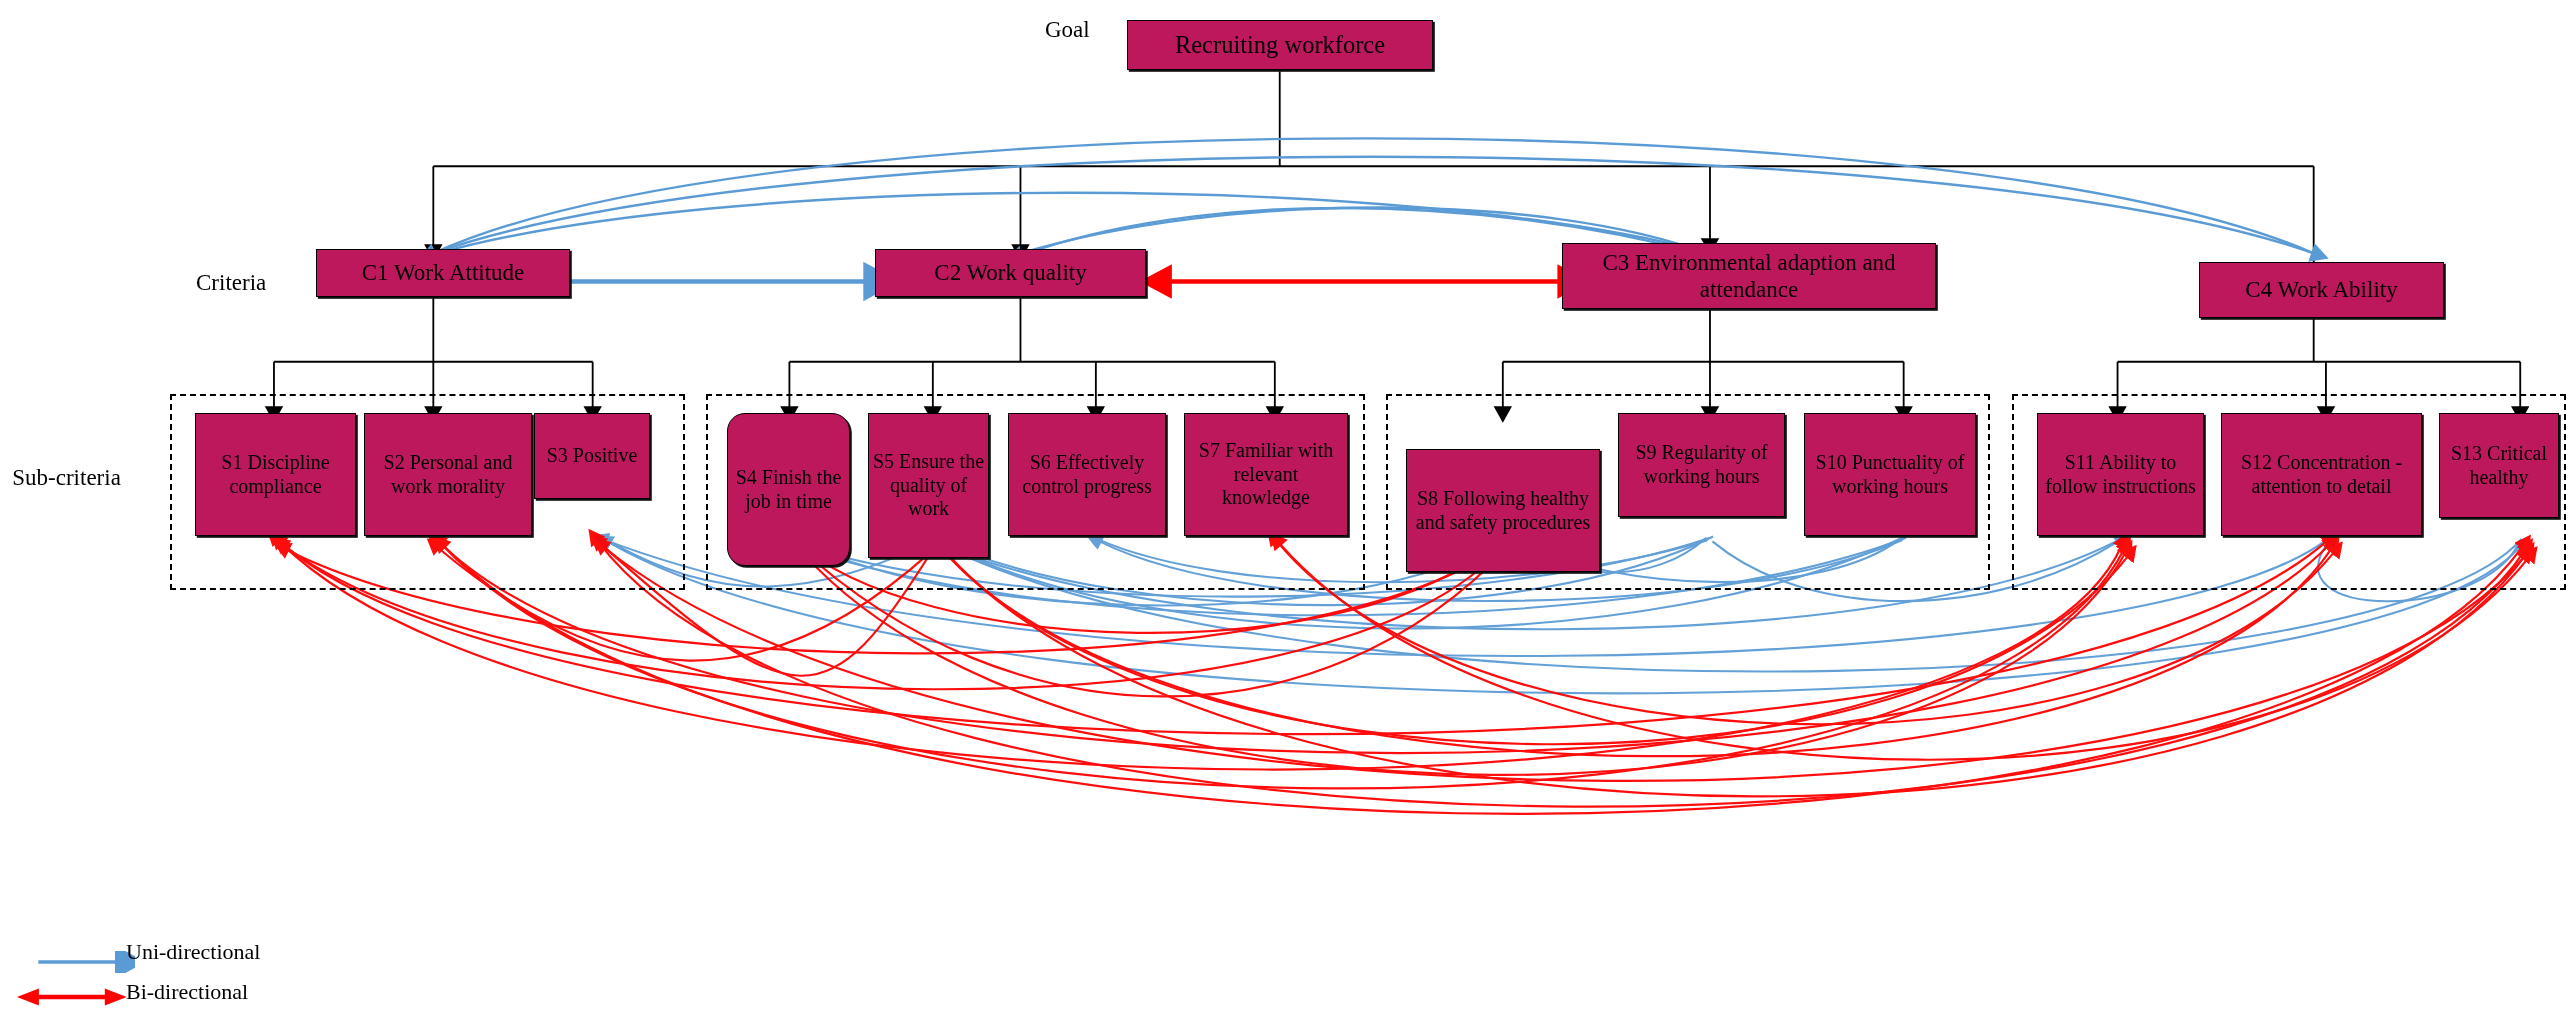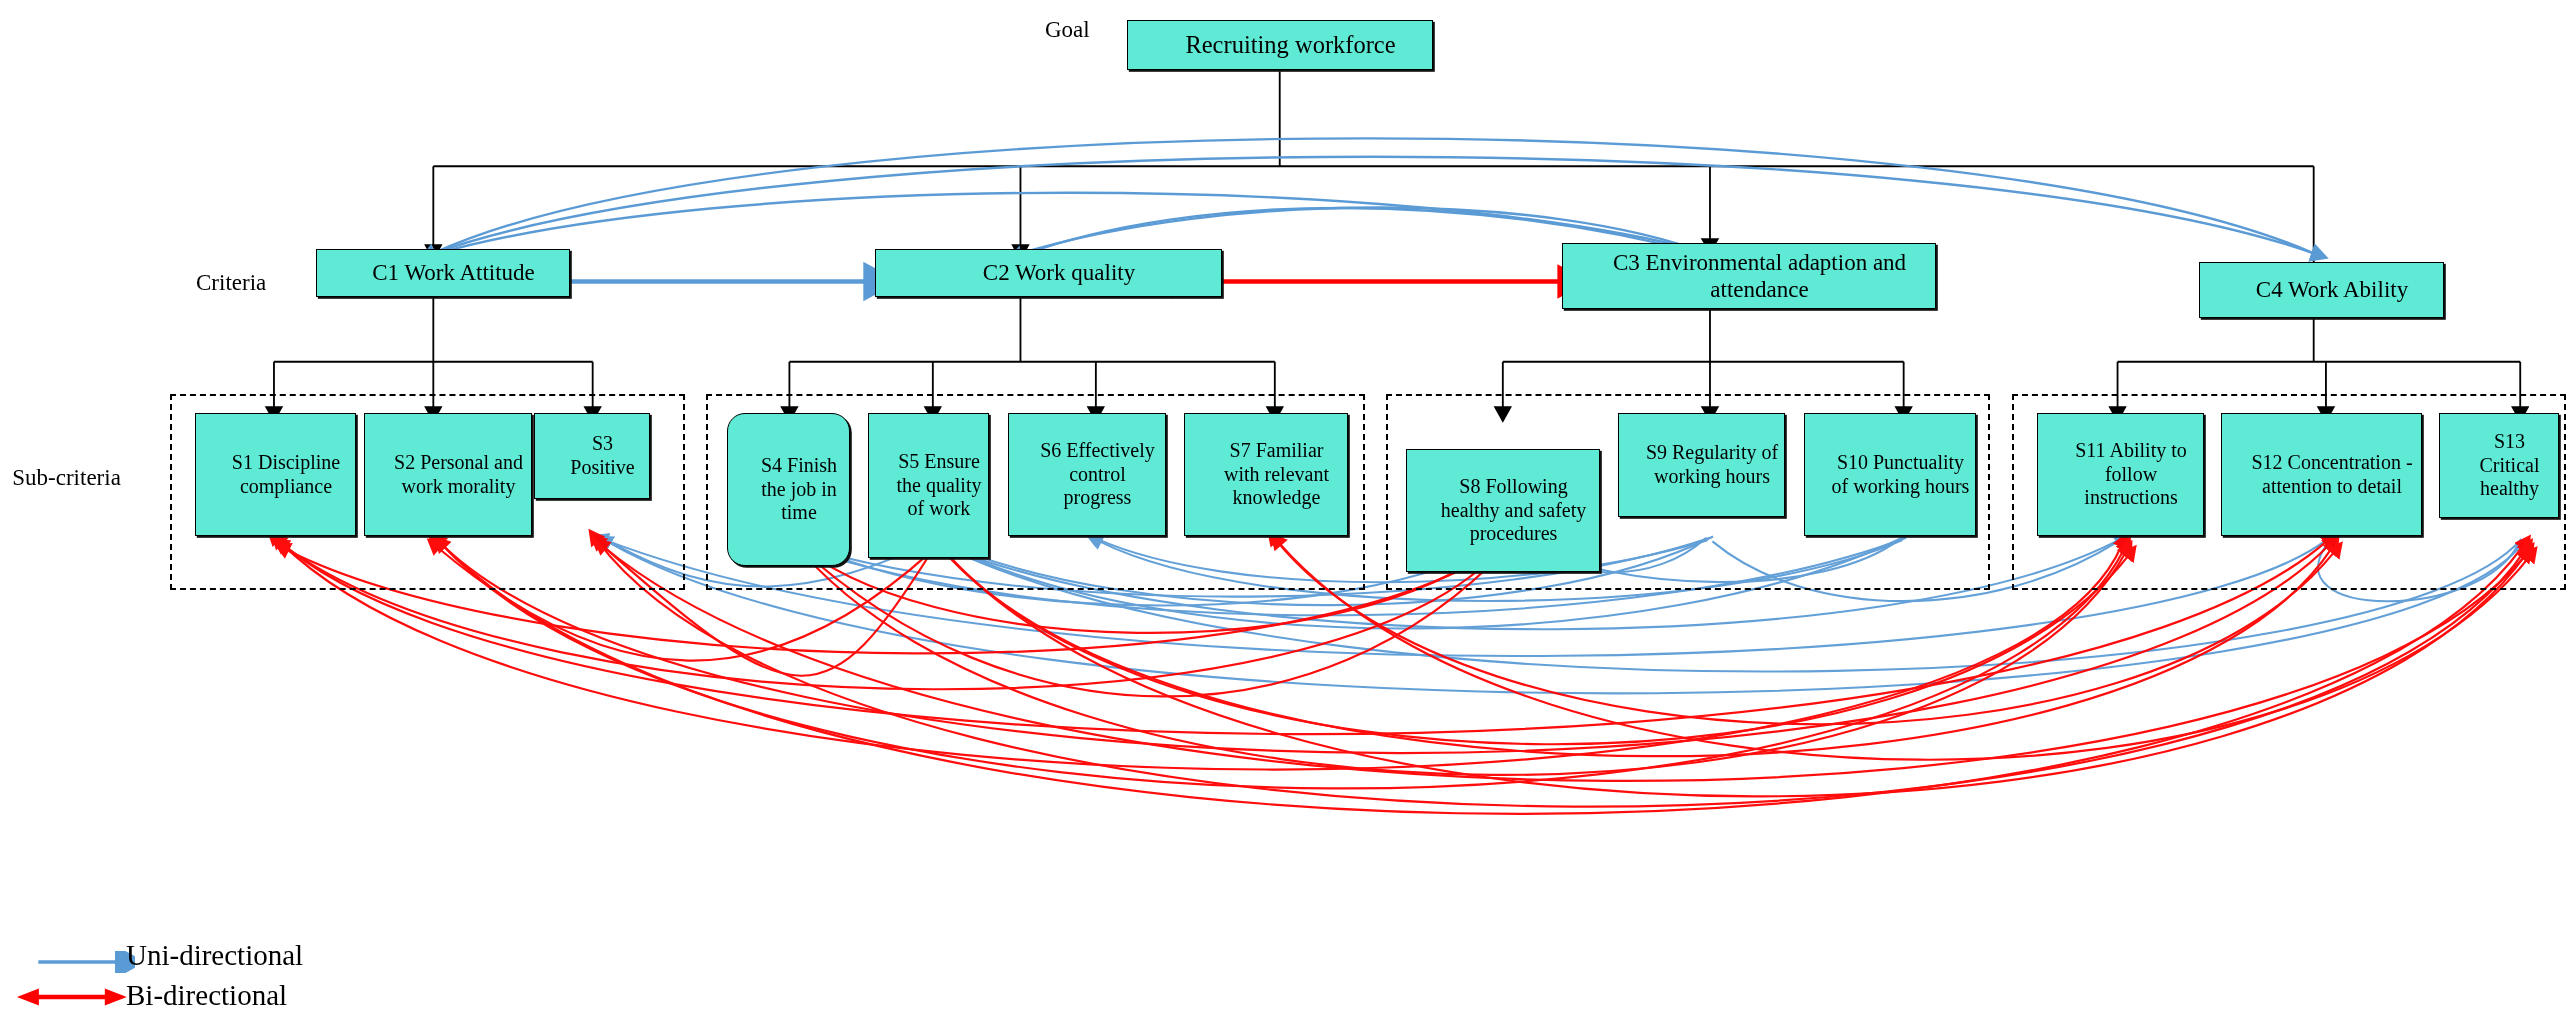--- a/index.html
+++ b/index.html
@@ -1,34 +1,34 @@
 <!DOCTYPE html>
 <html style="font-size:9.8px"><head>
 <meta charset="utf-8">
 <style>
   html,body{margin:0;padding:0;background:#ffffff;}
   body{width:2576px;height:1022px;position:relative;overflow:hidden;
        font-family:"Liberation Serif","DejaVu Serif",serif;color:#000;}
   #stage{position:absolute;left:0;top:8px;width:2576px;height:1022px;}
   svg#wires{position:absolute;left:0;top:0;width:2576px;height:1022px;pointer-events:none;}
 
-  .node{position:absolute;box-sizing:border-box;background:#5eead4;border:1.8px solid #000;
+  .node{position:absolute;box-sizing:border-box;background:#be185d;border:1.8px solid #000;
         display:flex;align-items:center;justify-content:center;text-align:center;
-        line-height:1.18;z-index:4;box-shadow:1.8px 1.8px 0 #111;padding-left:21px;}
+        line-height:1.18;z-index:4;box-shadow:1.8px 1.8px 0 #111;}
   .node span{display:block;padding:0 3.7px;}
 
   .goal-node{font-size:24.5px;}
   .crit-node{font-size:23px;}
   .sub-node{font-size:20px;}
 
   .rowlabel{position:absolute;font-size:23px;z-index:5;white-space:nowrap;}
 
   .group-box{position:absolute;box-sizing:border-box;border:2.5px dashed #000;z-index:1;background:transparent;}
 
-  .legend{position:absolute;z-index:6;font-size:29px;white-space:nowrap;}
+  .legend{position:absolute;z-index:6;font-size:22px;white-space:nowrap;}
 </style>
 </head>
 <body>
 
 <div id="stage">
 
   <svg id="wires" viewBox="0 0 4203 1667">
     <defs>
       <marker id="mk-black" markerWidth="16" markerHeight="16" refX="2.2" refY="5" orient="auto" markerUnits="strokeWidth">
         <path d="M0,0 L0,10 L9,5 z" fill="#000"></path>
@@ -151,21 +151,21 @@
   <div class="group-box" style="left:1386px;top:386px;width:604px;height:196px;"></div>
   <div class="group-box" style="left:2012px;top:386px;width:554px;height:196px;"></div>
 
   <div class="node goal-node" style="left:1127px;top:12.3px;width:306px;height:50px;">
     <span>Recruiting workforce</span>
   </div>
 
   <div class="node crit-node" style="left:316px;top:241px;width:254px;height:48px;">
     <span>C1 Work Attitude</span>
   </div>
-  <div class="node crit-node" style="left:875px;top:241px;width:347px;height:48px;">
+  <div class="node crit-node" style="left:875px;top:241px;width:271px;height:48px;">
     <span>C2 Work quality</span>
   </div>
   <div class="node crit-node" style="left:1562px;top:235px;width:374px;height:66px;">
     <span>C3 Environmental adaption and attendance</span>
   </div>
   <div class="node crit-node" style="left:2199px;top:254px;width:245px;height:56px;">
     <span>C4 Work Ability</span>
   </div>
 
   <div class="node sub-node" style="left:195px;top:405px;width:161px;height:123px;">

